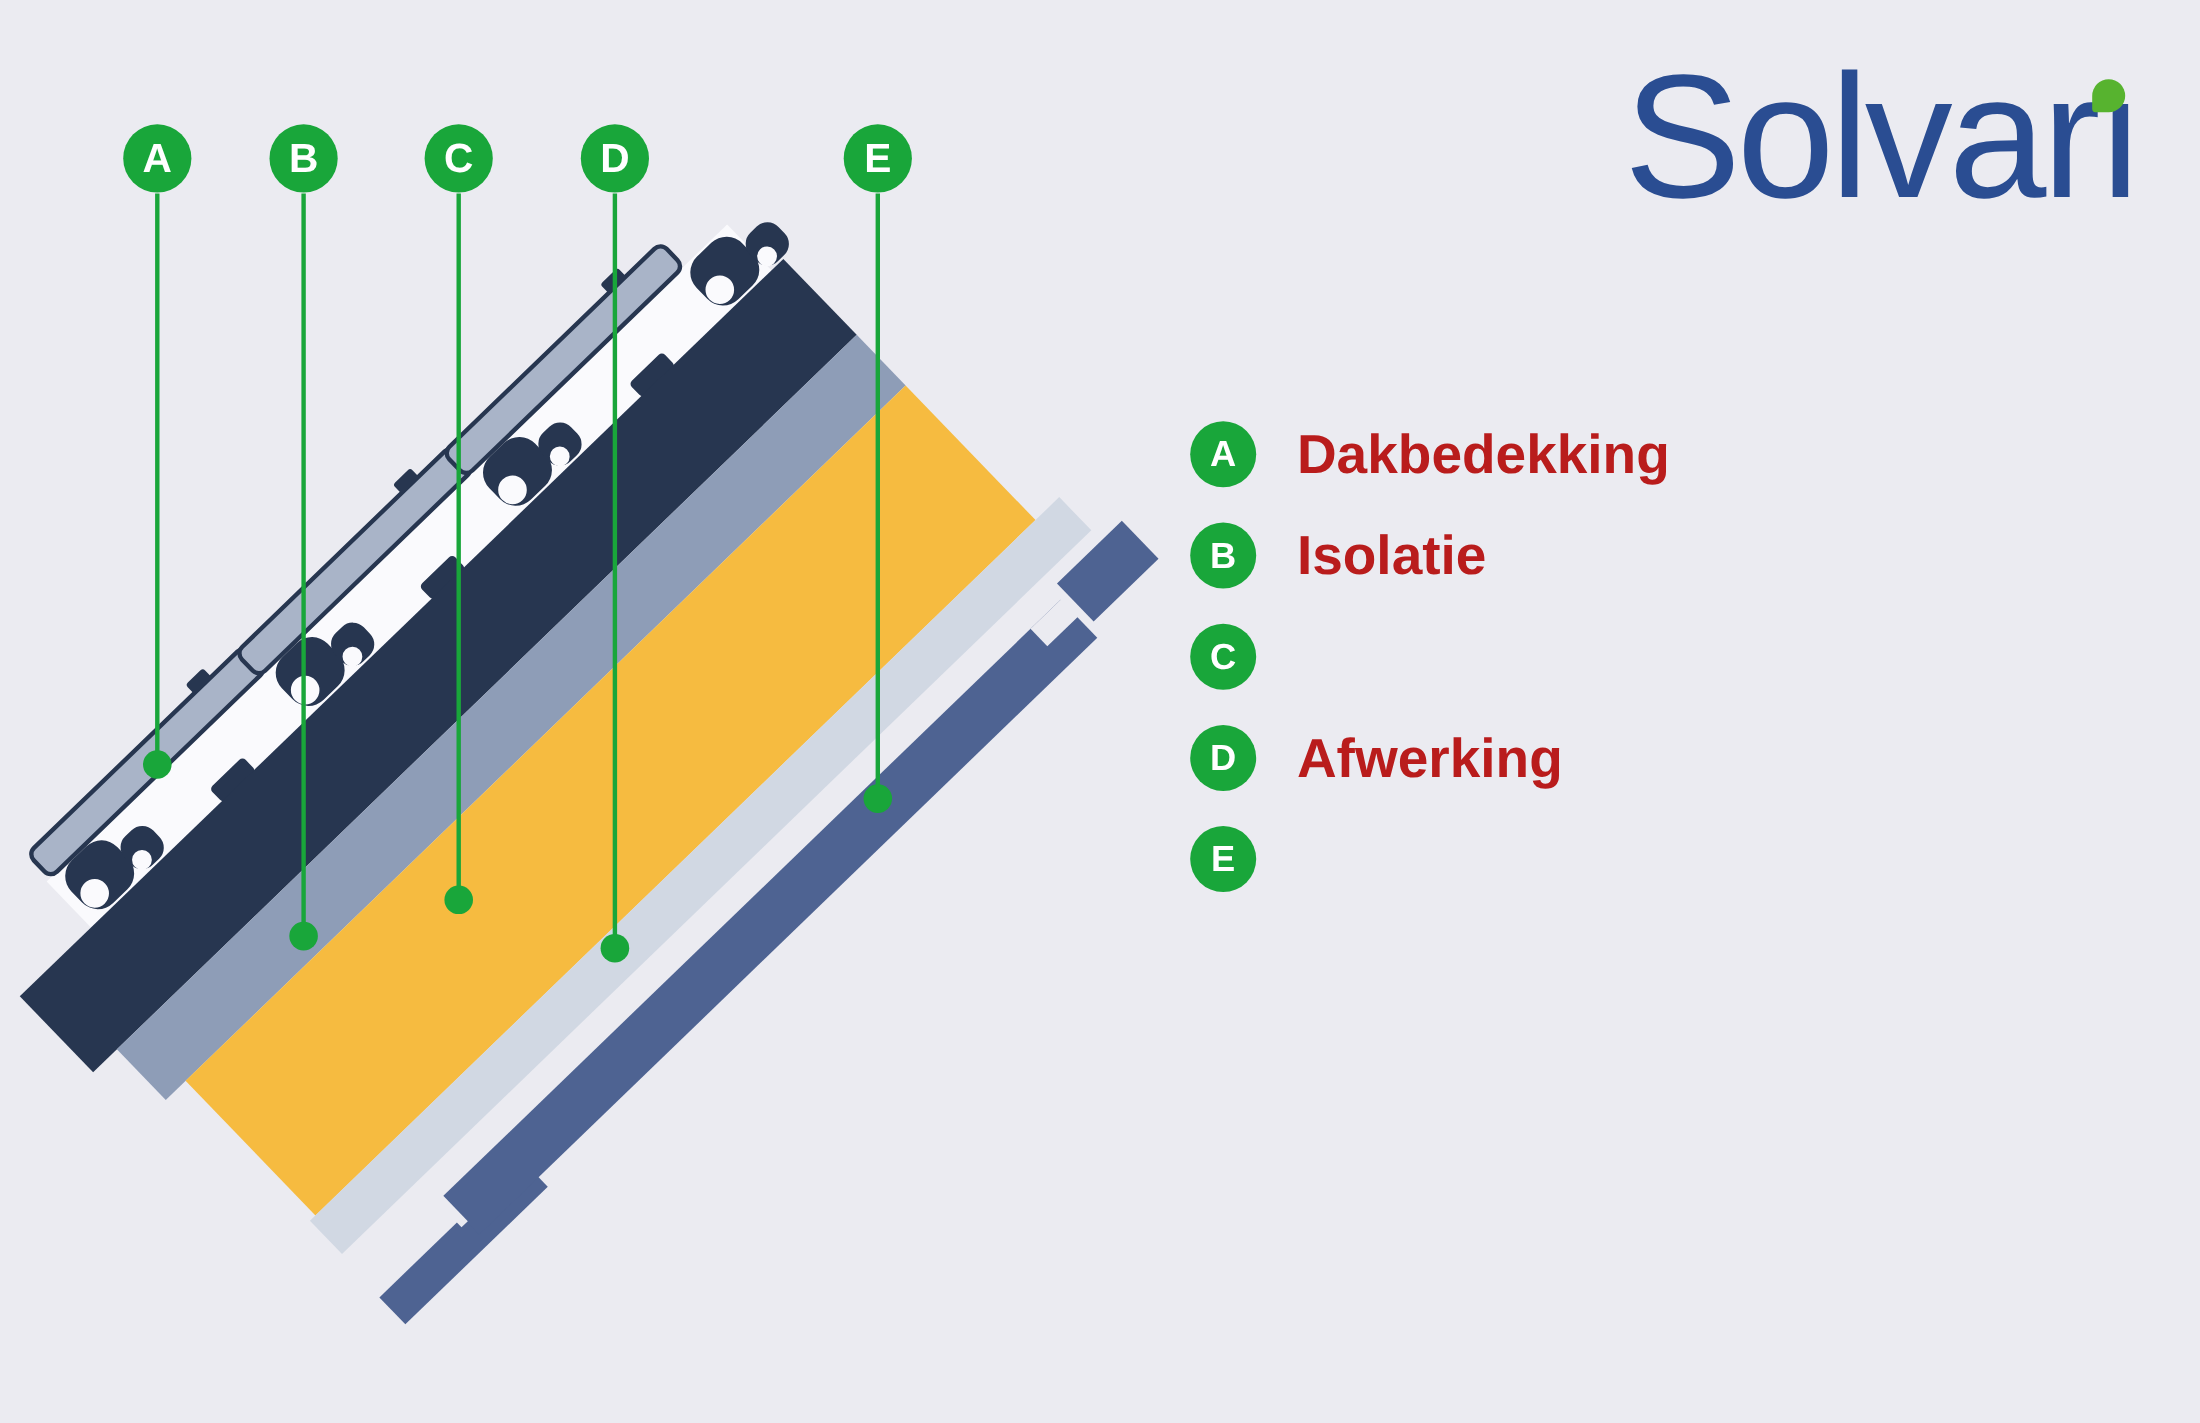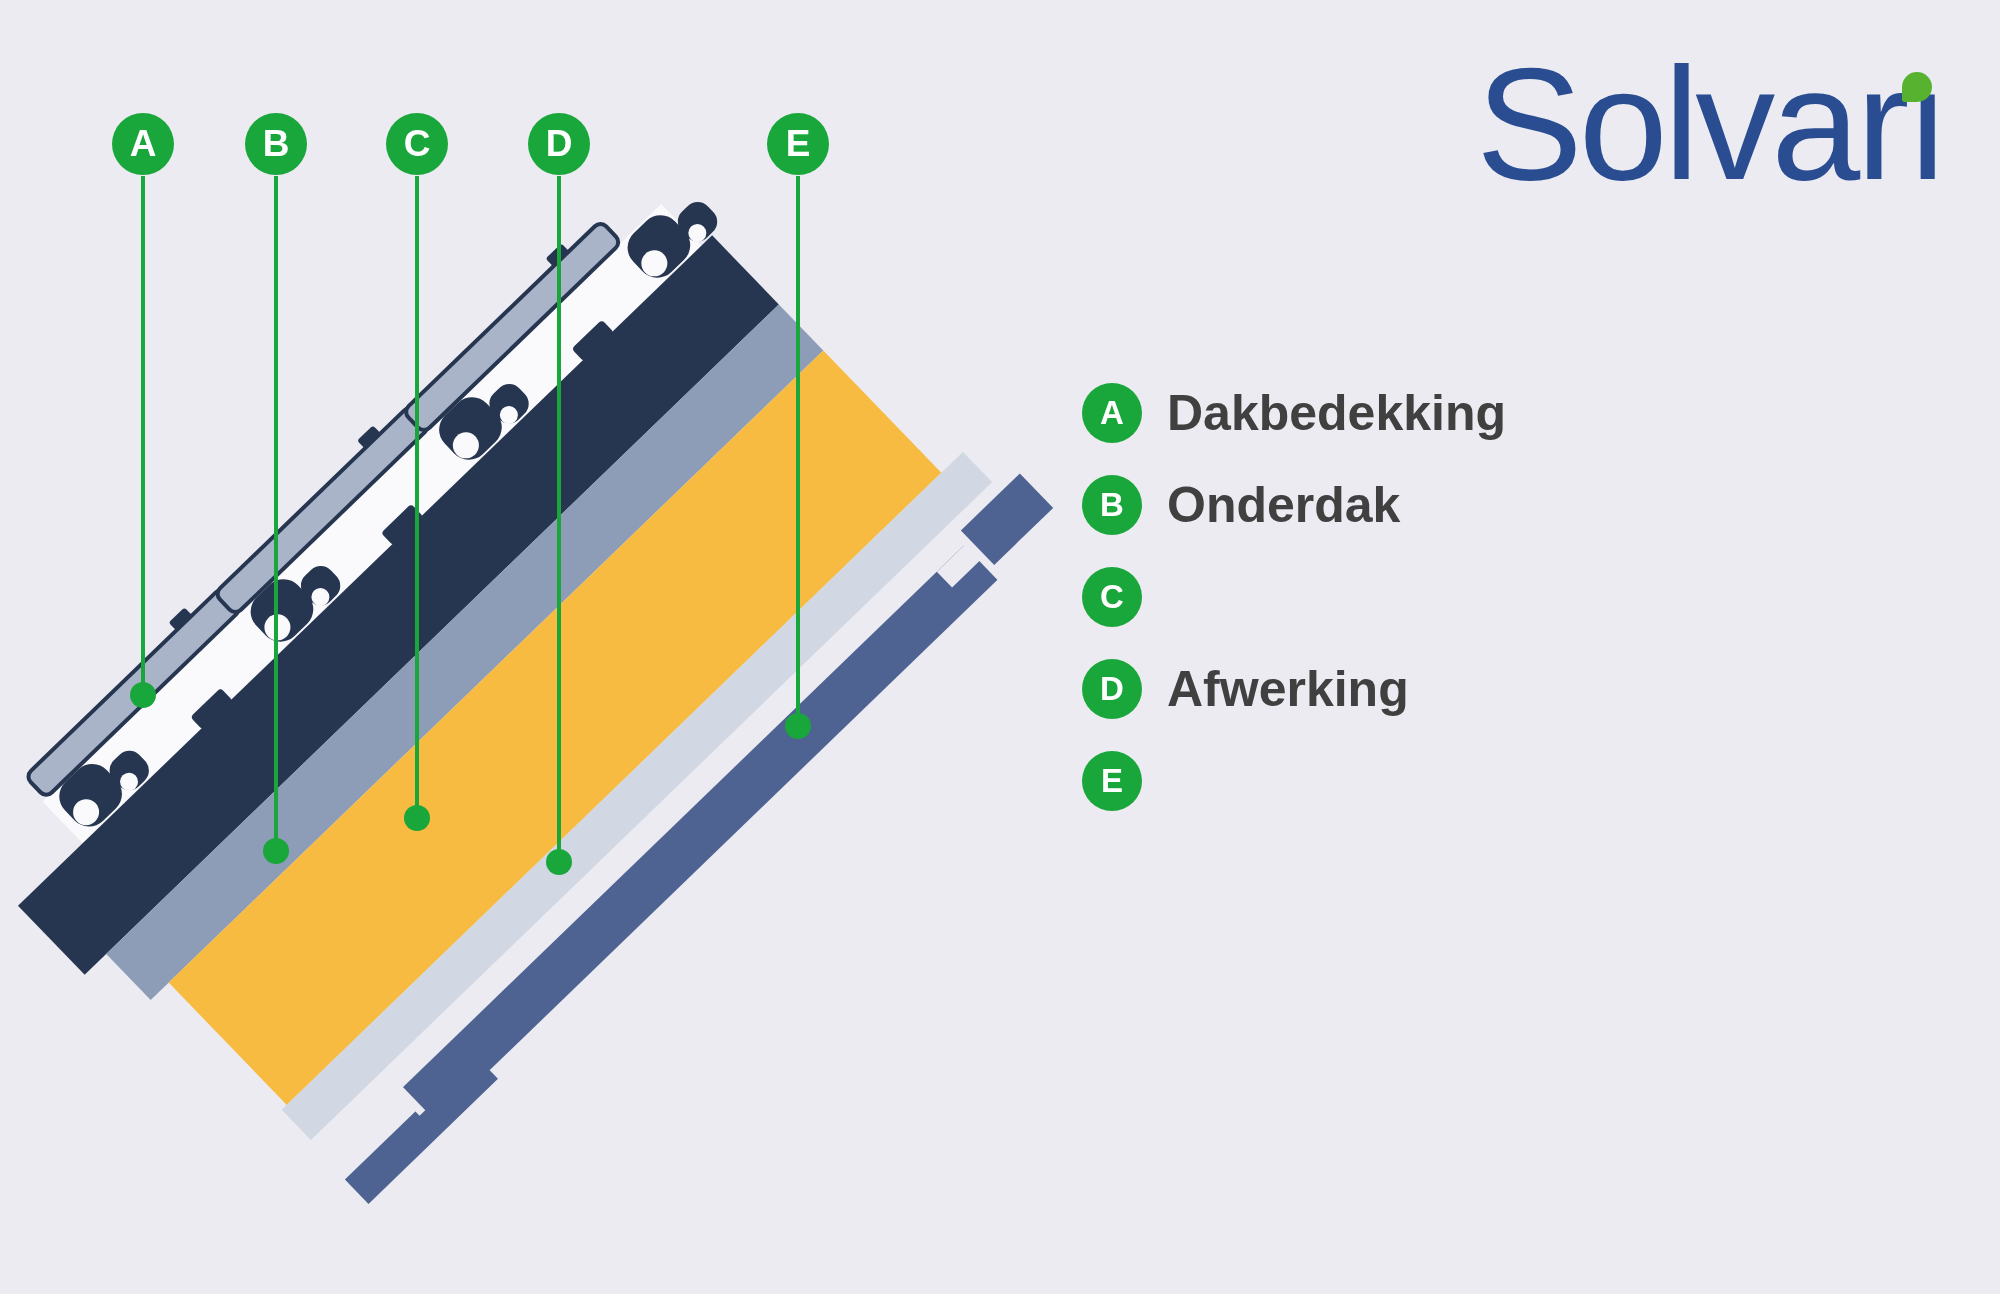--- a/index.html
+++ b/index.html
@@ -15,21 +15,21 @@
   }
   .legend-row{
     position:absolute;left:1082px;display:flex;align-items:center;z-index:3;
   }
   .legend-bullet{
     width:60px;height:60px;border-radius:50%;background:#19a63a;color:#ffffff;
     display:flex;align-items:center;justify-content:center;
     font-size:33px;font-weight:bold;flex:0 0 auto;
   }
   .legend-label{
-    margin-left:25px;font-size:50px;font-weight:bold;color:#404040;white-space:nowrap;
+    margin-left:37px;font-size:50px;font-weight:bold;color:#b91c1c;white-space:nowrap;
   }
   .logo{
     position:absolute;left:1440px;top:44px;width:506px;text-align:right;
     font-size:160px;font-weight:normal;letter-spacing:-4px;line-height:1;
     color:#2a4d92;z-index:3;
   }
   .logo-leaf{
     position:absolute;left:1902px;top:72px;width:30px;height:30px;
     background:#57b32f;border-radius:16px 16px 16px 3px;z-index:4;
   }
@@ -121,21 +121,21 @@
   <div class="legend-row" style="top:383px;">
     <div class="legend-bullet">
       <span>A</span>
     </div>
     <div class="legend-label">Dakbedekking</div>
   </div>
   <div class="legend-row" style="top:475px;">
     <div class="legend-bullet">
       <span>B</span>
     </div>
-    <div class="legend-label">Onderdak</div>
+    <div class="legend-label">Isolatie</div>
   </div>
   <div class="legend-row" style="top:567px;">
     <div class="legend-bullet">
       <span>C</span>
     </div>
   </div>
   <div class="legend-row" style="top:659px;">
     <div class="legend-bullet">
       <span>D</span>
     </div>

